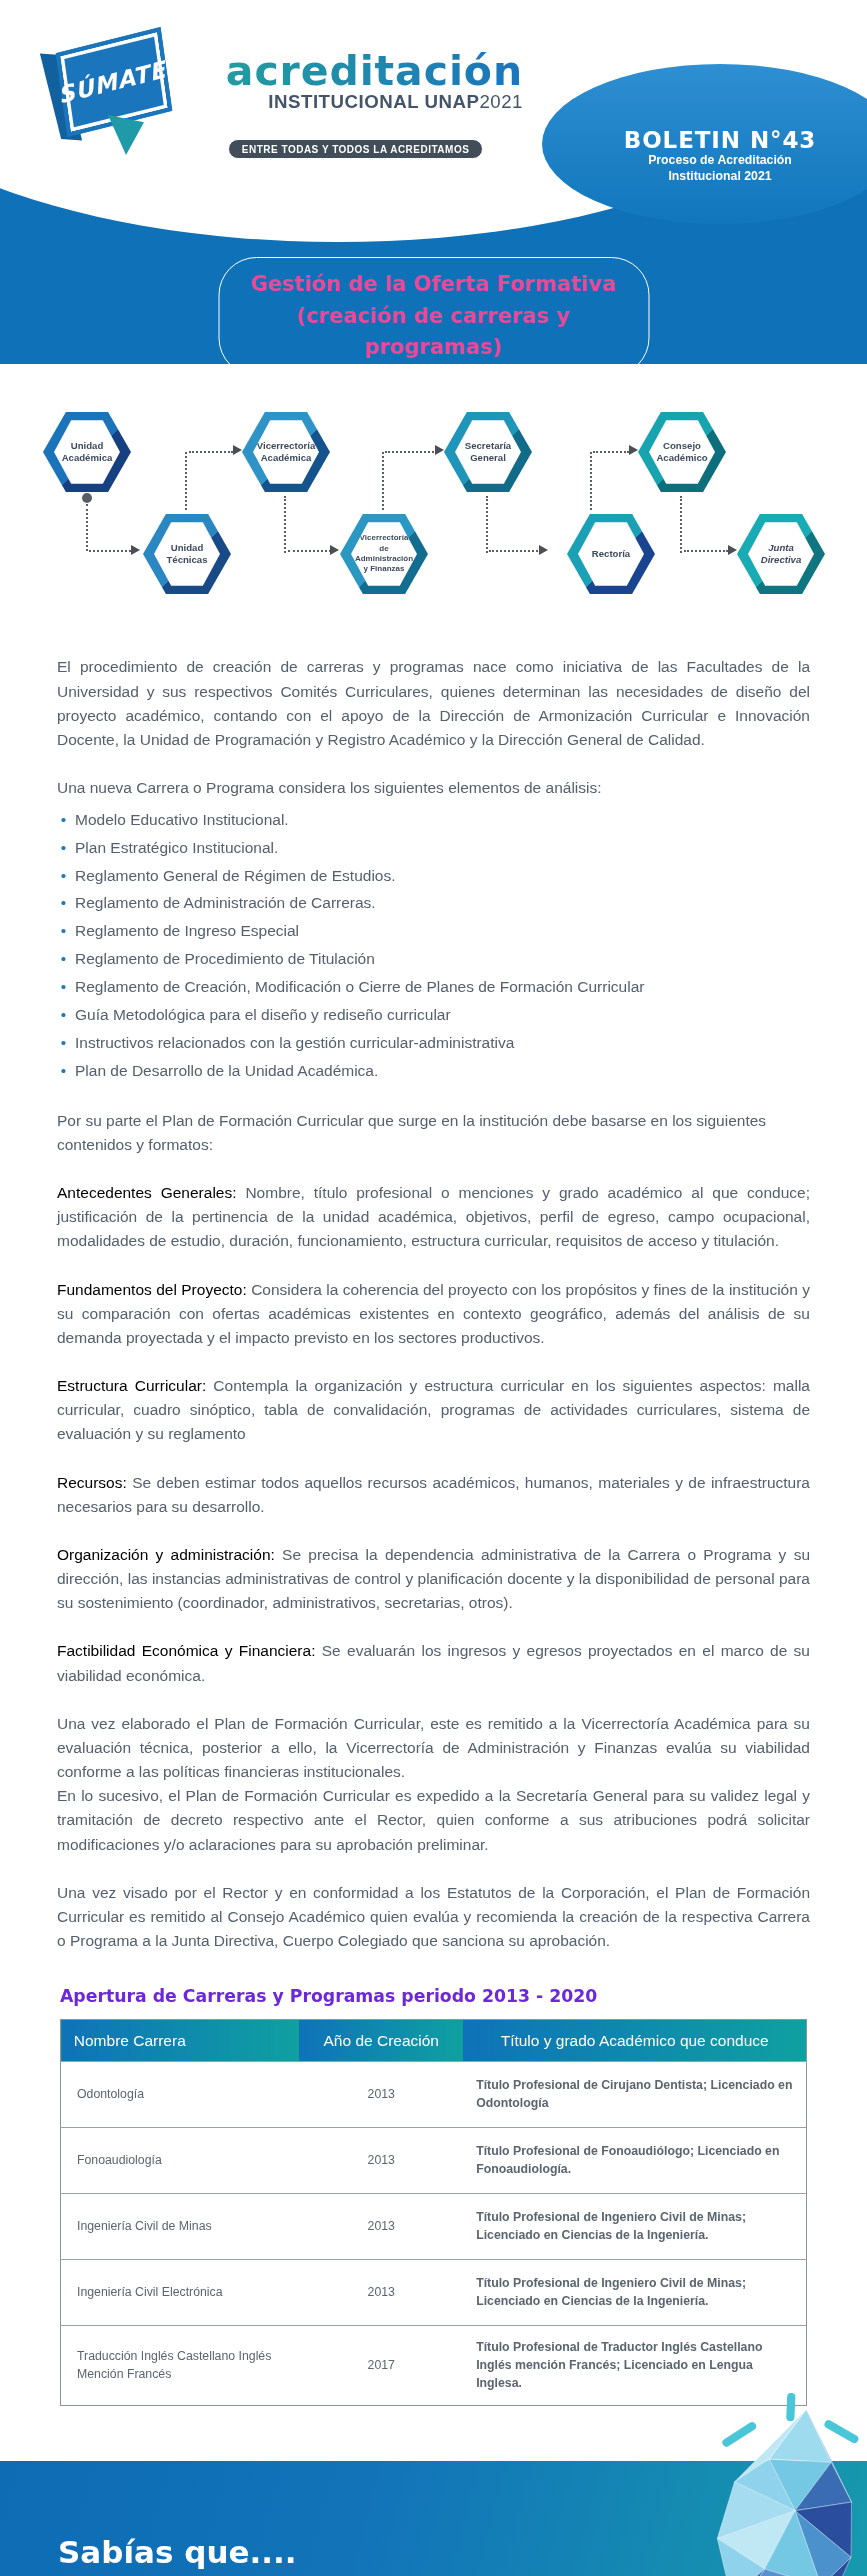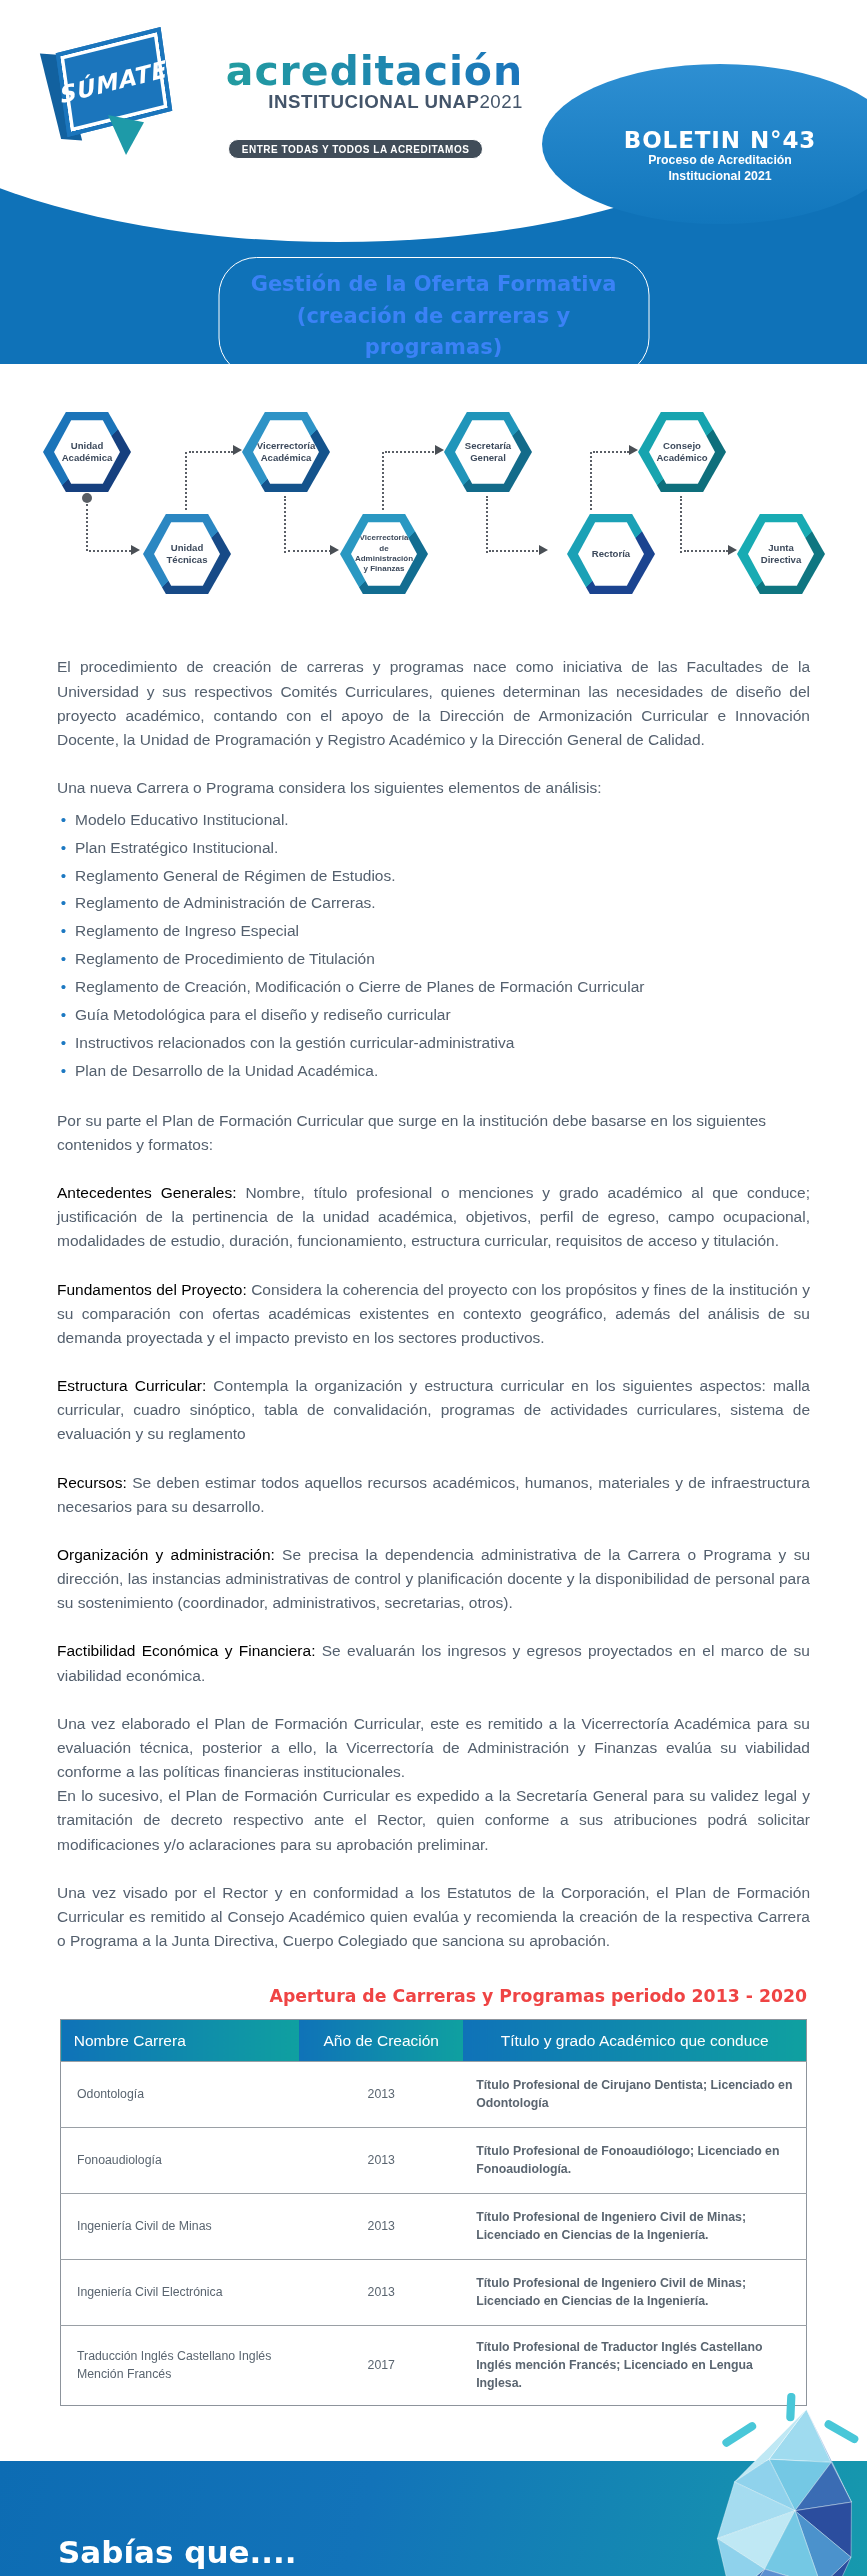--- a/index.html
+++ b/index.html
@@ -27,59 +27,59 @@
 
   .wordmark { position:absolute; left:194px; top:47px; width:329px; text-align:right; }
   .wordmark .wm { font-family:"DejaVu Sans", sans-serif; font-weight:bold; font-size:41px; letter-spacing:0.9px;
                   background:linear-gradient(90deg,#23a09d, #1b75bc); -webkit-background-clip:text; background-clip:text; color:transparent; }
   .wordmark .sub { margin-top:-3.7px; font-size:18.7px; letter-spacing:0.5px; color:#44556a; }
   .wordmark .sub b { font-weight:bold; }
   .tagline { position:absolute; left:228px; top:139px; background:#414d59; border:1.8px solid #fff; border-radius:12.8px;
              padding:3.7px 12.8px; color:#fff; font-size:10px; font-weight:bold; letter-spacing:0.5px; white-space:nowrap; }
 
   .title-pill { position:absolute; left:50%; transform:translateX(-50%); top:257px; width:431px;
-                border:1.8px solid #fff; border-radius:38px; padding:11px 9px; text-align:center; color:#3b82f6;
+                border:1.8px solid #fff; border-radius:38px; padding:11px 9px; text-align:center; color:#ec4899;
                 font-family:"DejaVu Sans", sans-serif; font-weight:bold; font-size:21px; line-height:1.5; }
 
   
   .flow { position:relative; width:867px; height:274px; background:#fff; }
   .hex { position:absolute; width:88px; height:80px; }
   .hex .ring { position:absolute; inset:0; clip-path:polygon(26% 0,74% 0,100% 50%,74% 100%,26% 100%,0 50%); }
   .hex .inner { position:absolute; inset:8.2px 11px; clip-path:polygon(26% 0,74% 0,100% 50%,74% 100%,26% 100%,0 50%);
                 background:#fff; display:flex; flex-direction:column; align-items:center; justify-content:center;
                 text-align:center; font-weight:bold; font-size:9.6px; line-height:1.3; color:#3d4a5c; }
   .hex.small-txt .inner { font-size:8px; }
   .n0 { left:43px;  top:47px; }  .n0 .ring { background:linear-gradient(135deg,#1b74b9 55%,#16407f 55%); }
   .n1 { left:143px; top:149px; } .n1 .ring { background:linear-gradient(135deg,#2b87c2 55%,#174a87 55%); }
   .n2 { left:242px; top:47px; }  .n2 .ring { background:linear-gradient(135deg,#2e93c6 55%,#14538c 55%); }
   .n3 { left:340px; top:149px; } .n3 .ring { background:linear-gradient(135deg,#2a98c2 55%,#126d91 55%); }
   .n4 { left:444px; top:47px; }  .n4 .ring { background:linear-gradient(135deg,#2095ba 55%,#136b8a 55%); }
   .n5 { left:567px; top:149px; } .n5 .ring { background:linear-gradient(135deg,#1ba1b6 55%,#1b4490 55%); }
   .n6 { left:638px; top:47px; }  .n6 .ring { background:linear-gradient(135deg,#17a4af 55%,#0e6f7c 55%); }
-  .n7 { left:737px; top:149px; } .n7 .ring { background:linear-gradient(135deg,#18abb3 55%,#0f7681 55%); }
+  .n7 { left:737px; top:149px;font-style:italic; } .n7 .ring { background:linear-gradient(135deg,#18abb3 55%,#0f7681 55%); }
 
   .vline { position:absolute; width:0; border-left:2.7px dotted #5a5f66; }
   .hline { position:absolute; height:0; border-top:2.7px dotted #5a5f66; }
   .arrow-r { position:absolute; width:0; height:0; border-top:5.5px solid transparent; border-bottom:5.5px solid transparent; border-left:9px solid #4a4f55; }
   .startdot { position:absolute; width:10px; height:10px; border-radius:50%; background:#595e64; }
 
   
   .content { padding:16.4px 57px 0 57px; font-size:15.5px; line-height:1.56; }
   .content p { margin-bottom:24px; text-align:justify; }
   .content p.nj { text-align:left; margin-bottom:5.5px; }
   .lead { color:#000000; }
   ul.analysis { list-style:none; margin-bottom:24px; }
   ul.analysis li { padding-left:18px; position:relative; line-height:1.8; }
   ul.analysis li::before { content:"•"; position:absolute; left:3.7px; color:#1d79c2; }
   .content p.tight { margin-bottom:0; }
 
   
   .table-wrap { padding:9px 60px 0 60px; }
-  .table-title { text-align:right; font-family:"DejaVu Sans", sans-serif; font-weight:bold; font-size:17.3px;
-                 color:#ef4444; margin-bottom:12.8px; }
+  .table-title { text-align:left; font-family:"DejaVu Sans", sans-serif; font-weight:bold; font-size:17.3px;
+                 color:#6d28d9; margin-bottom:12.8px; }
   table.careers { width:100%; border-collapse:collapse; border:0.9px solid #8d949c; }
   table.careers thead th { background:linear-gradient(90deg,#0f72b8,#0fa0a0); color:#fff; font-weight:normal;
                  font-size:15.5px; height:42px; text-align:left; padding:0 12.8px; }
   table.careers thead th.c2 { text-align:center; }
   table.careers thead th.c3 { text-align:center; }
   table.careers td { border-top:0.9px solid #9aa0a6; font-size:12.3px; color:#5a6570; padding:12.8px 12.8px; height:66px; line-height:1.45; }
   table.careers td.c1 { width:32%;padding-left:16px; }
   table.careers td.c2 { width:22%; text-align:center; }
   table.careers td.c3 { width:46%;font-weight:bold; }
 

